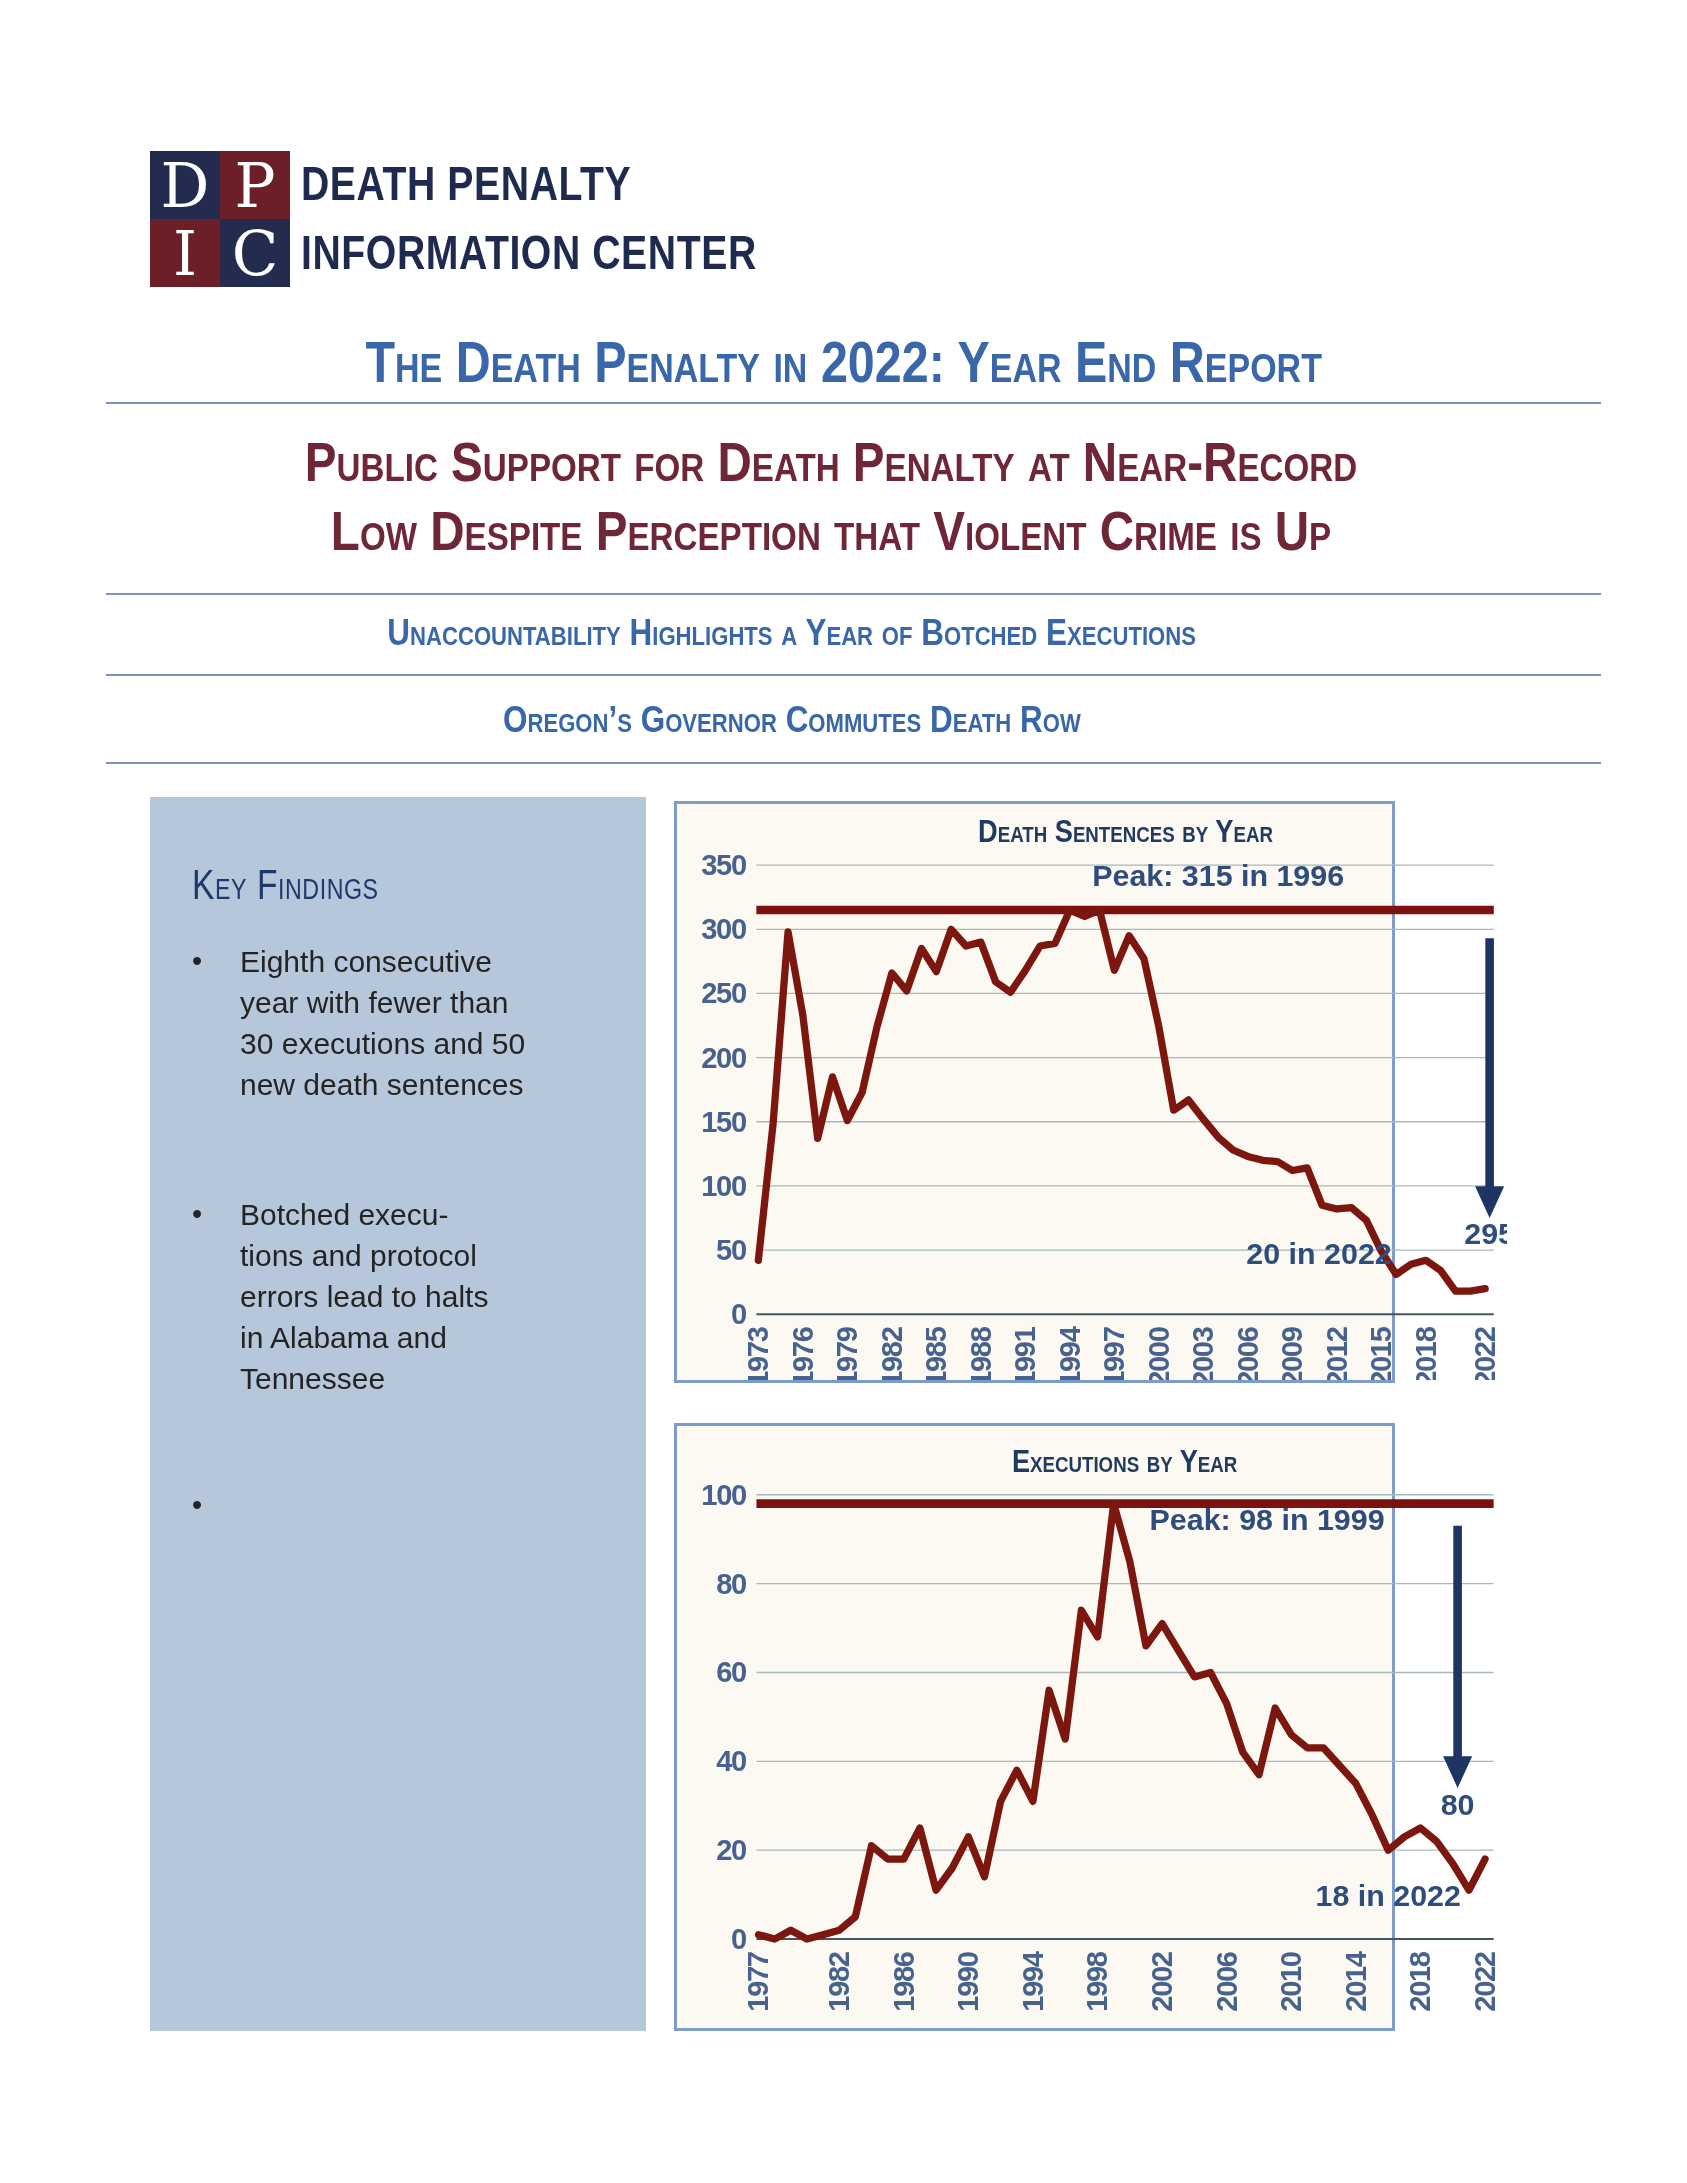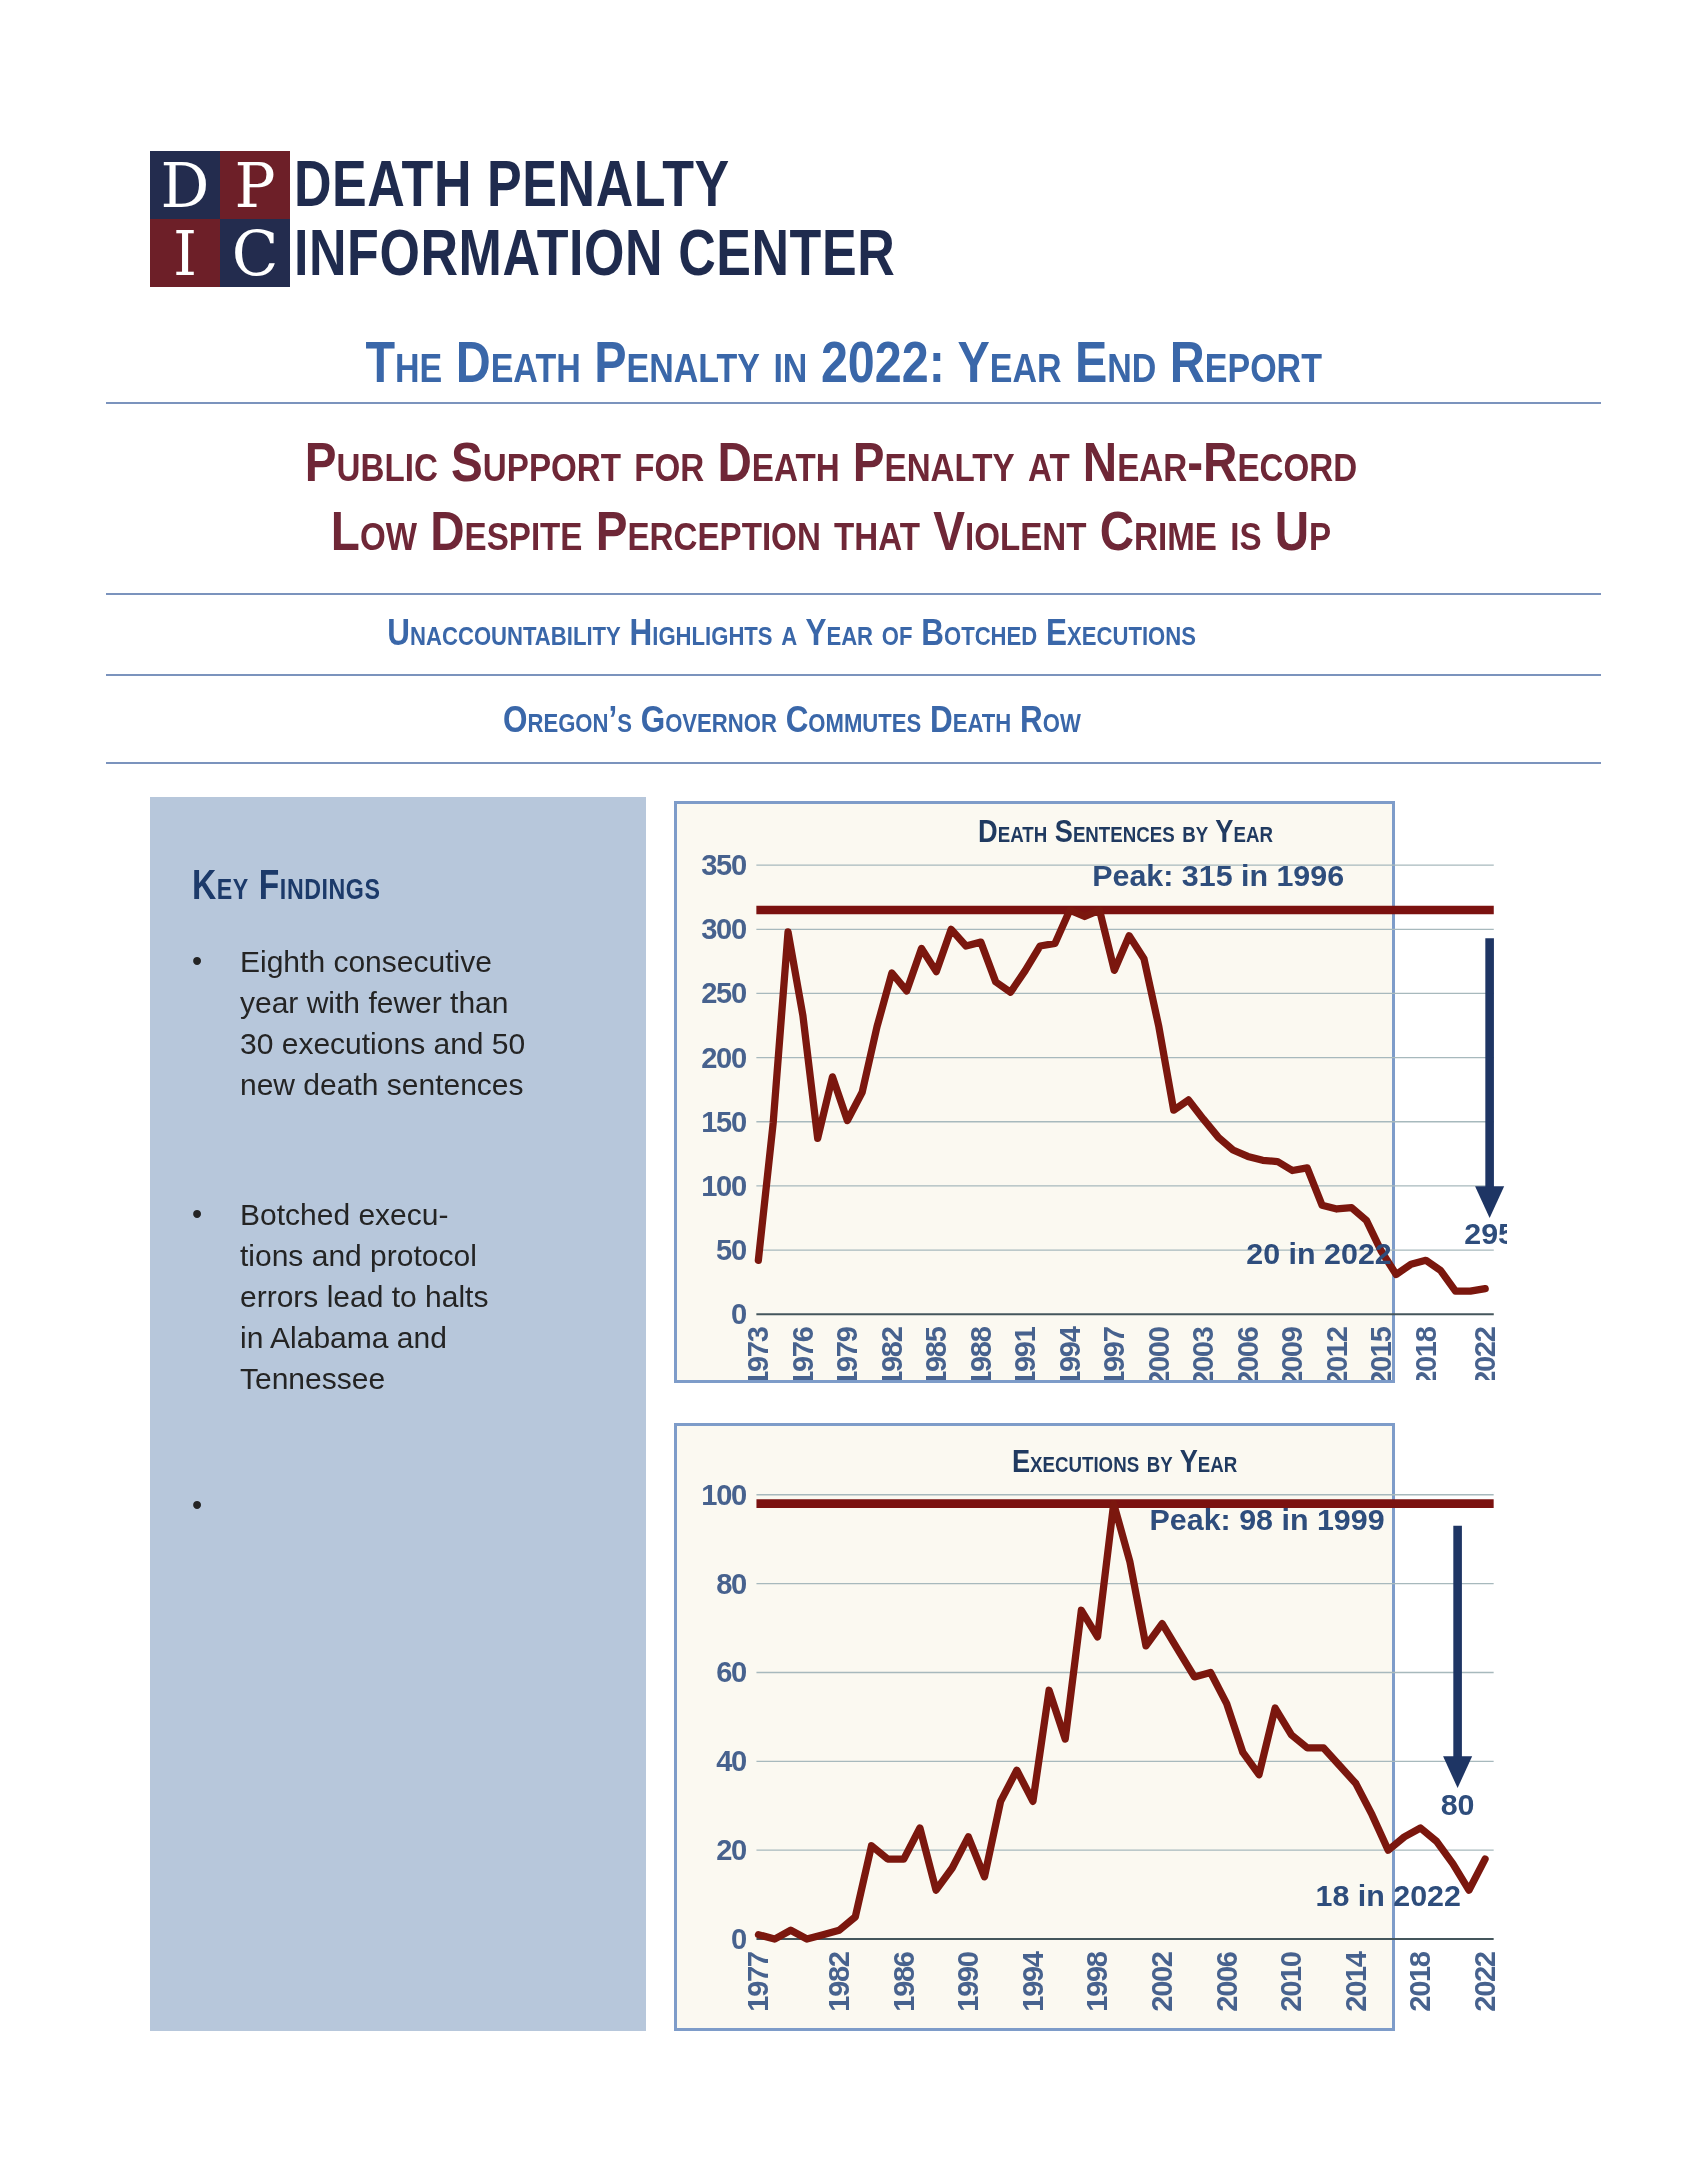--- a/index.html
+++ b/index.html
@@ -11,37 +11,37 @@
   .cond { display:inline-block; transform:scaleX(0.85); transform-origin:center; }
   .cond-l { display:inline-block; transform:scaleX(0.8); transform-origin:left center; }
 
   
   #logo-block { position:absolute; left:150px; top:151px; width:140px; height:136px;
     display:grid; grid-template-columns:1fr 1fr; grid-template-rows:1fr 1fr; }
   .logo-cell { display:flex; align-items:center; justify-content:center;
     color:#ffffff; font-family:"DejaVu Serif", serif; font-size:61px; line-height:1; }
   .cell-navy { background:#232c4e; }
   .cell-maroon { background:#6d1f28; }
-  #logo-text { position:absolute; left:294px; top:149px; color:#1f2b4e;
-    font-size:65px; font-weight:700; line-height:69px; letter-spacing:0.7px; white-space:pre-line; }
+  #logo-text { position:absolute; left:301px; top:149px; color:#1f2b4e;
+    font-size:49px; font-weight:700; line-height:69px; letter-spacing:0.7px; white-space:pre-line; }
 
   
   .rule { position:absolute; left:106px; width:1495px; height:2px; background:#7b93bd; }
   #report-title { position:absolute; left:0; top:329px; width:1687px; text-align:center;
     color:#3a67a9; font-size:57px; font-weight:700; }
   #headline { position:absolute; left:0; top:427px; width:1662px; text-align:center;
     color:#6f2737; font-size:56px; font-weight:700; line-height:69px; }
   #headline .cond { white-space:pre-line; }
   .subhead { position:absolute; left:0; width:1584px; text-align:center;
     color:#3a67a9; font-size:37px; font-weight:700; }
 
   
   #sidebar { position:absolute; left:150px; top:797px; width:496px; height:1234px;
     background:#b7c7db; box-sizing:border-box; padding:61px 36px 0 42px; }
-  #kf-heading { color:#1c3a6a; font-size:42px; font-weight:700; line-height:53px; letter-spacing:0.7px; }
+  #kf-heading { color:#1c3a6a; font-size:42px; font-weight:400; line-height:53px; letter-spacing:0.7px; }
   .bullet { display:flex; margin-top:30px; color:#242424; }
   .bullet .dot { width:48px; flex:0 0 48px; font-size:29px; line-height:41px; }
   .bullet .btxt { font-size:30px; line-height:41px; white-space:pre-line; }
   .bullet.b2 { margin-top:89px; }
   .bullet.b3 { margin-top:86px; }
 
   
   .panel { position:absolute; left:674px; width:721px; background:#fbf9f1;
     border:3.3px solid #7e9cc9; box-sizing:border-box; }
   #panel-1 { top:801px; height:582px; }

